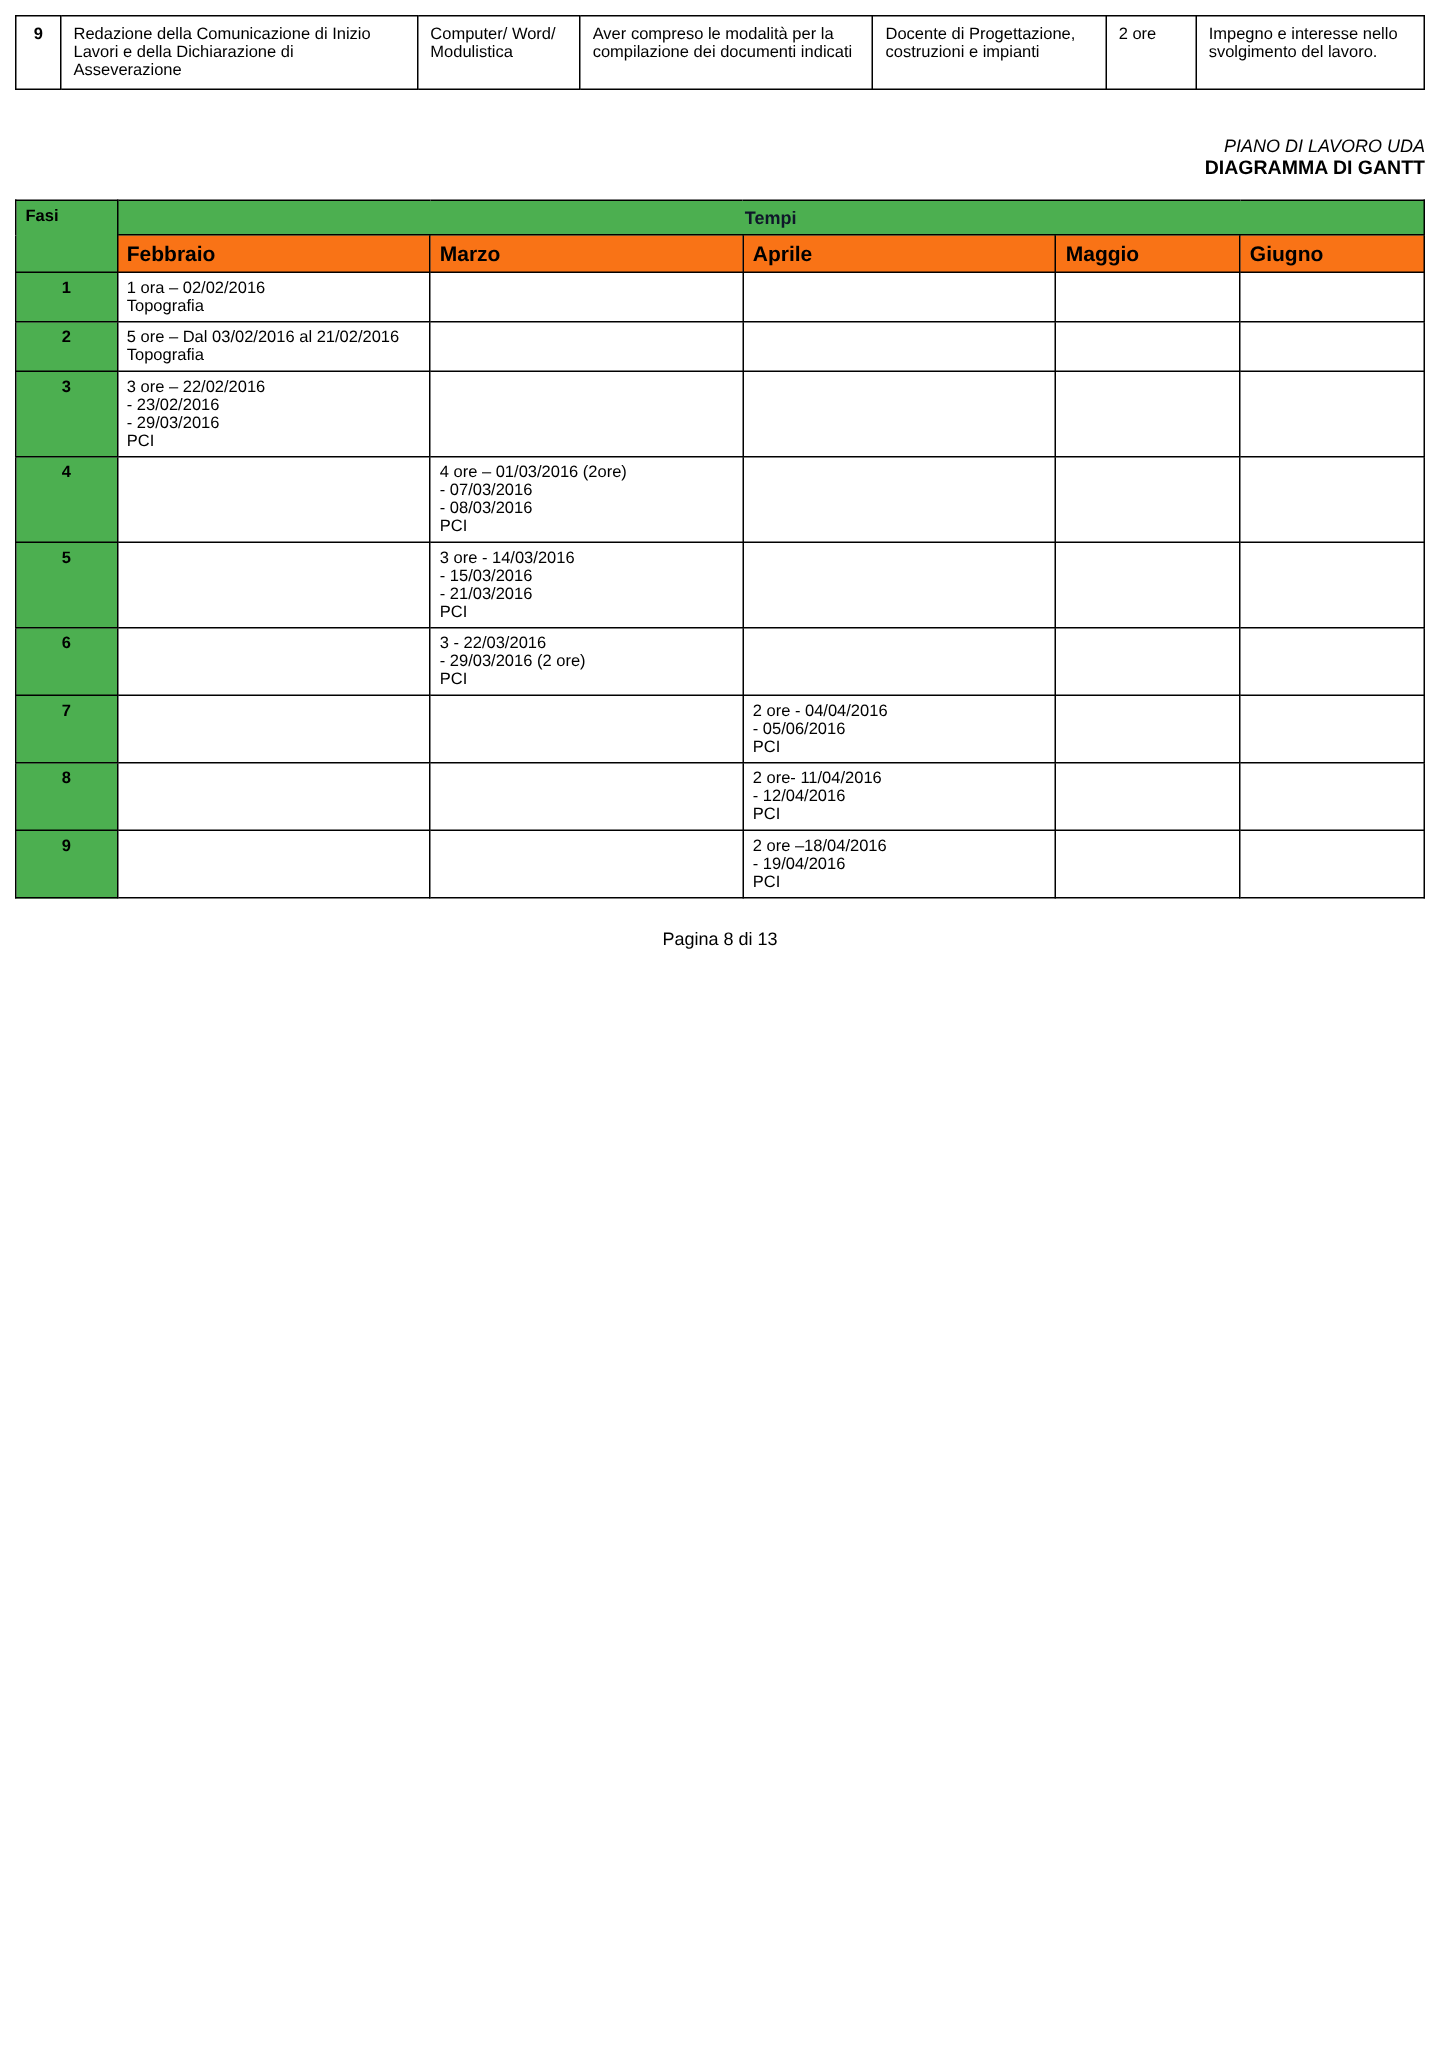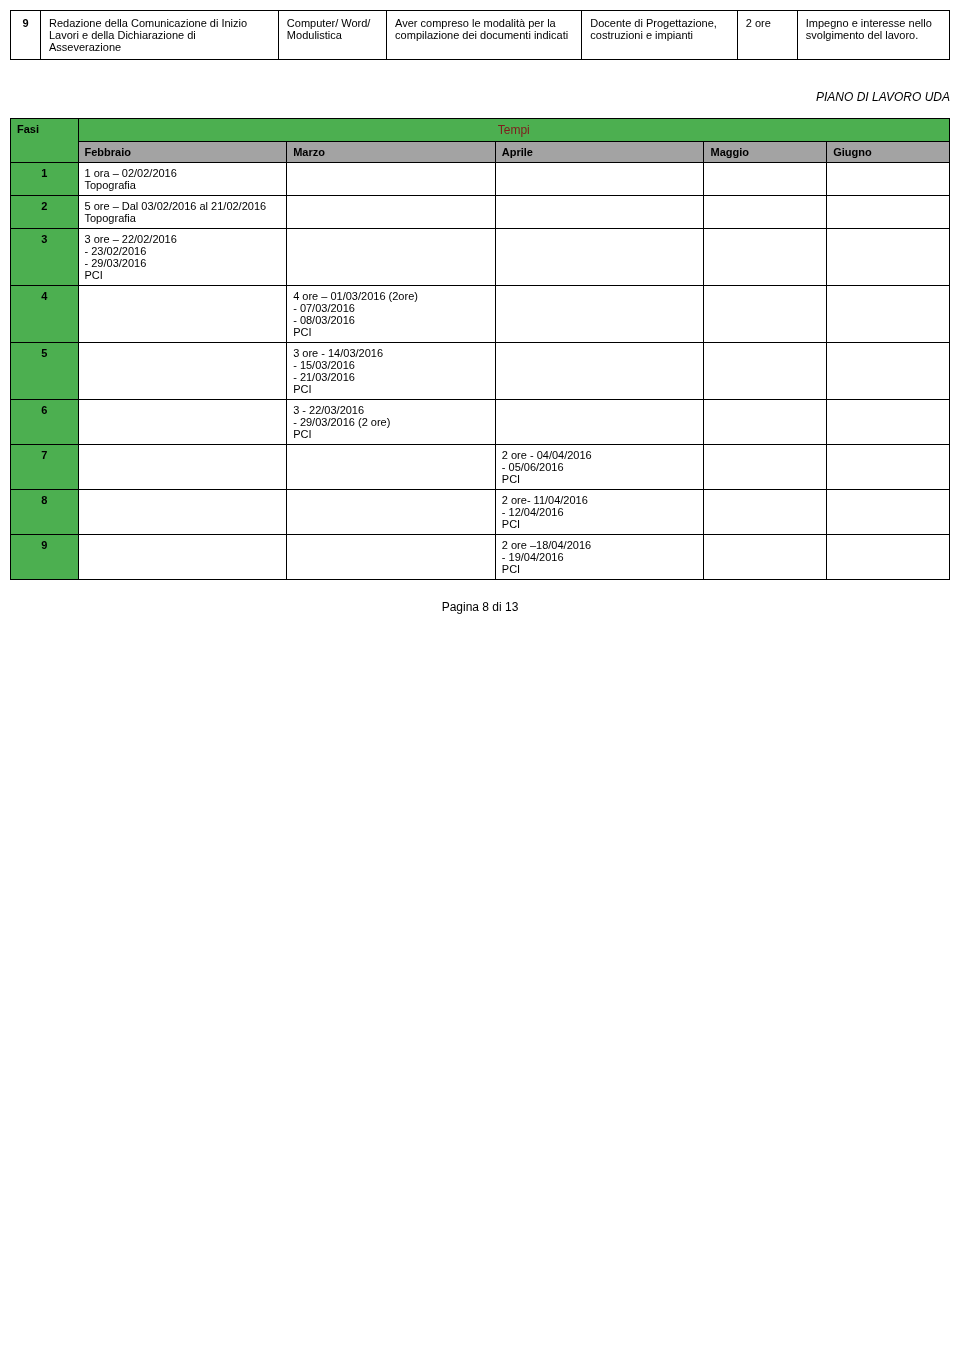--- a/index.html
+++ b/index.html
@@ -53,31 +53,31 @@
     .gantt-table th, .gantt-table td {
       border: 1px solid #000;
       padding: 4px 6px;
       vertical-align: top;
       font-size: 11px;
     }
 
     
     .gantt-table .green-header {
       background-color: #4CAF50;
-      color: #7f1d1d;
-      text-align: center;
-      font-weight: normal;
+      color: #0f172a;
+      text-align: center;
+      font-weight: bold;
       font-size: 12px;
     }
 
     
     .gantt-table .col-header {
       font-weight: bold;
-      font-size: 11px;
-      background: #a3a3a3;
+      font-size: 14px;
+      background: #f97316;
     }
 
     
     .fasi-col {
       width: 55px;
       text-align: left;
       font-weight: bold;
       background-color: #4CAF50;
       color: #000;
       vertical-align: middle;
@@ -126,20 +126,21 @@
     <td>Aver compreso le modalità per la compilazione dei documenti indicati</td>
     <td>Docente di Progettazione, costruzioni e impianti</td>
     <td style="width:60px; text-align:left;">2 ore</td>
     <td>Impegno e interesse nello svolgimento del lavoro.</td>
   </tr>
 </tbody>
   </table>
 
 <div class="section-title">
   <div class="title-line1">PIANO DI LAVORO UDA</div>
+  <div class="title-line2">DIAGRAMMA DI GANTT</div>
 </div>
 
 <table class="gantt-table">
 
   <tbody>
       <tr>
     <td class="fasi-col" rowspan="2">Fasi</td>
     <td colspan="5" class="green-header">Tempi</td>
   </tr>
 

